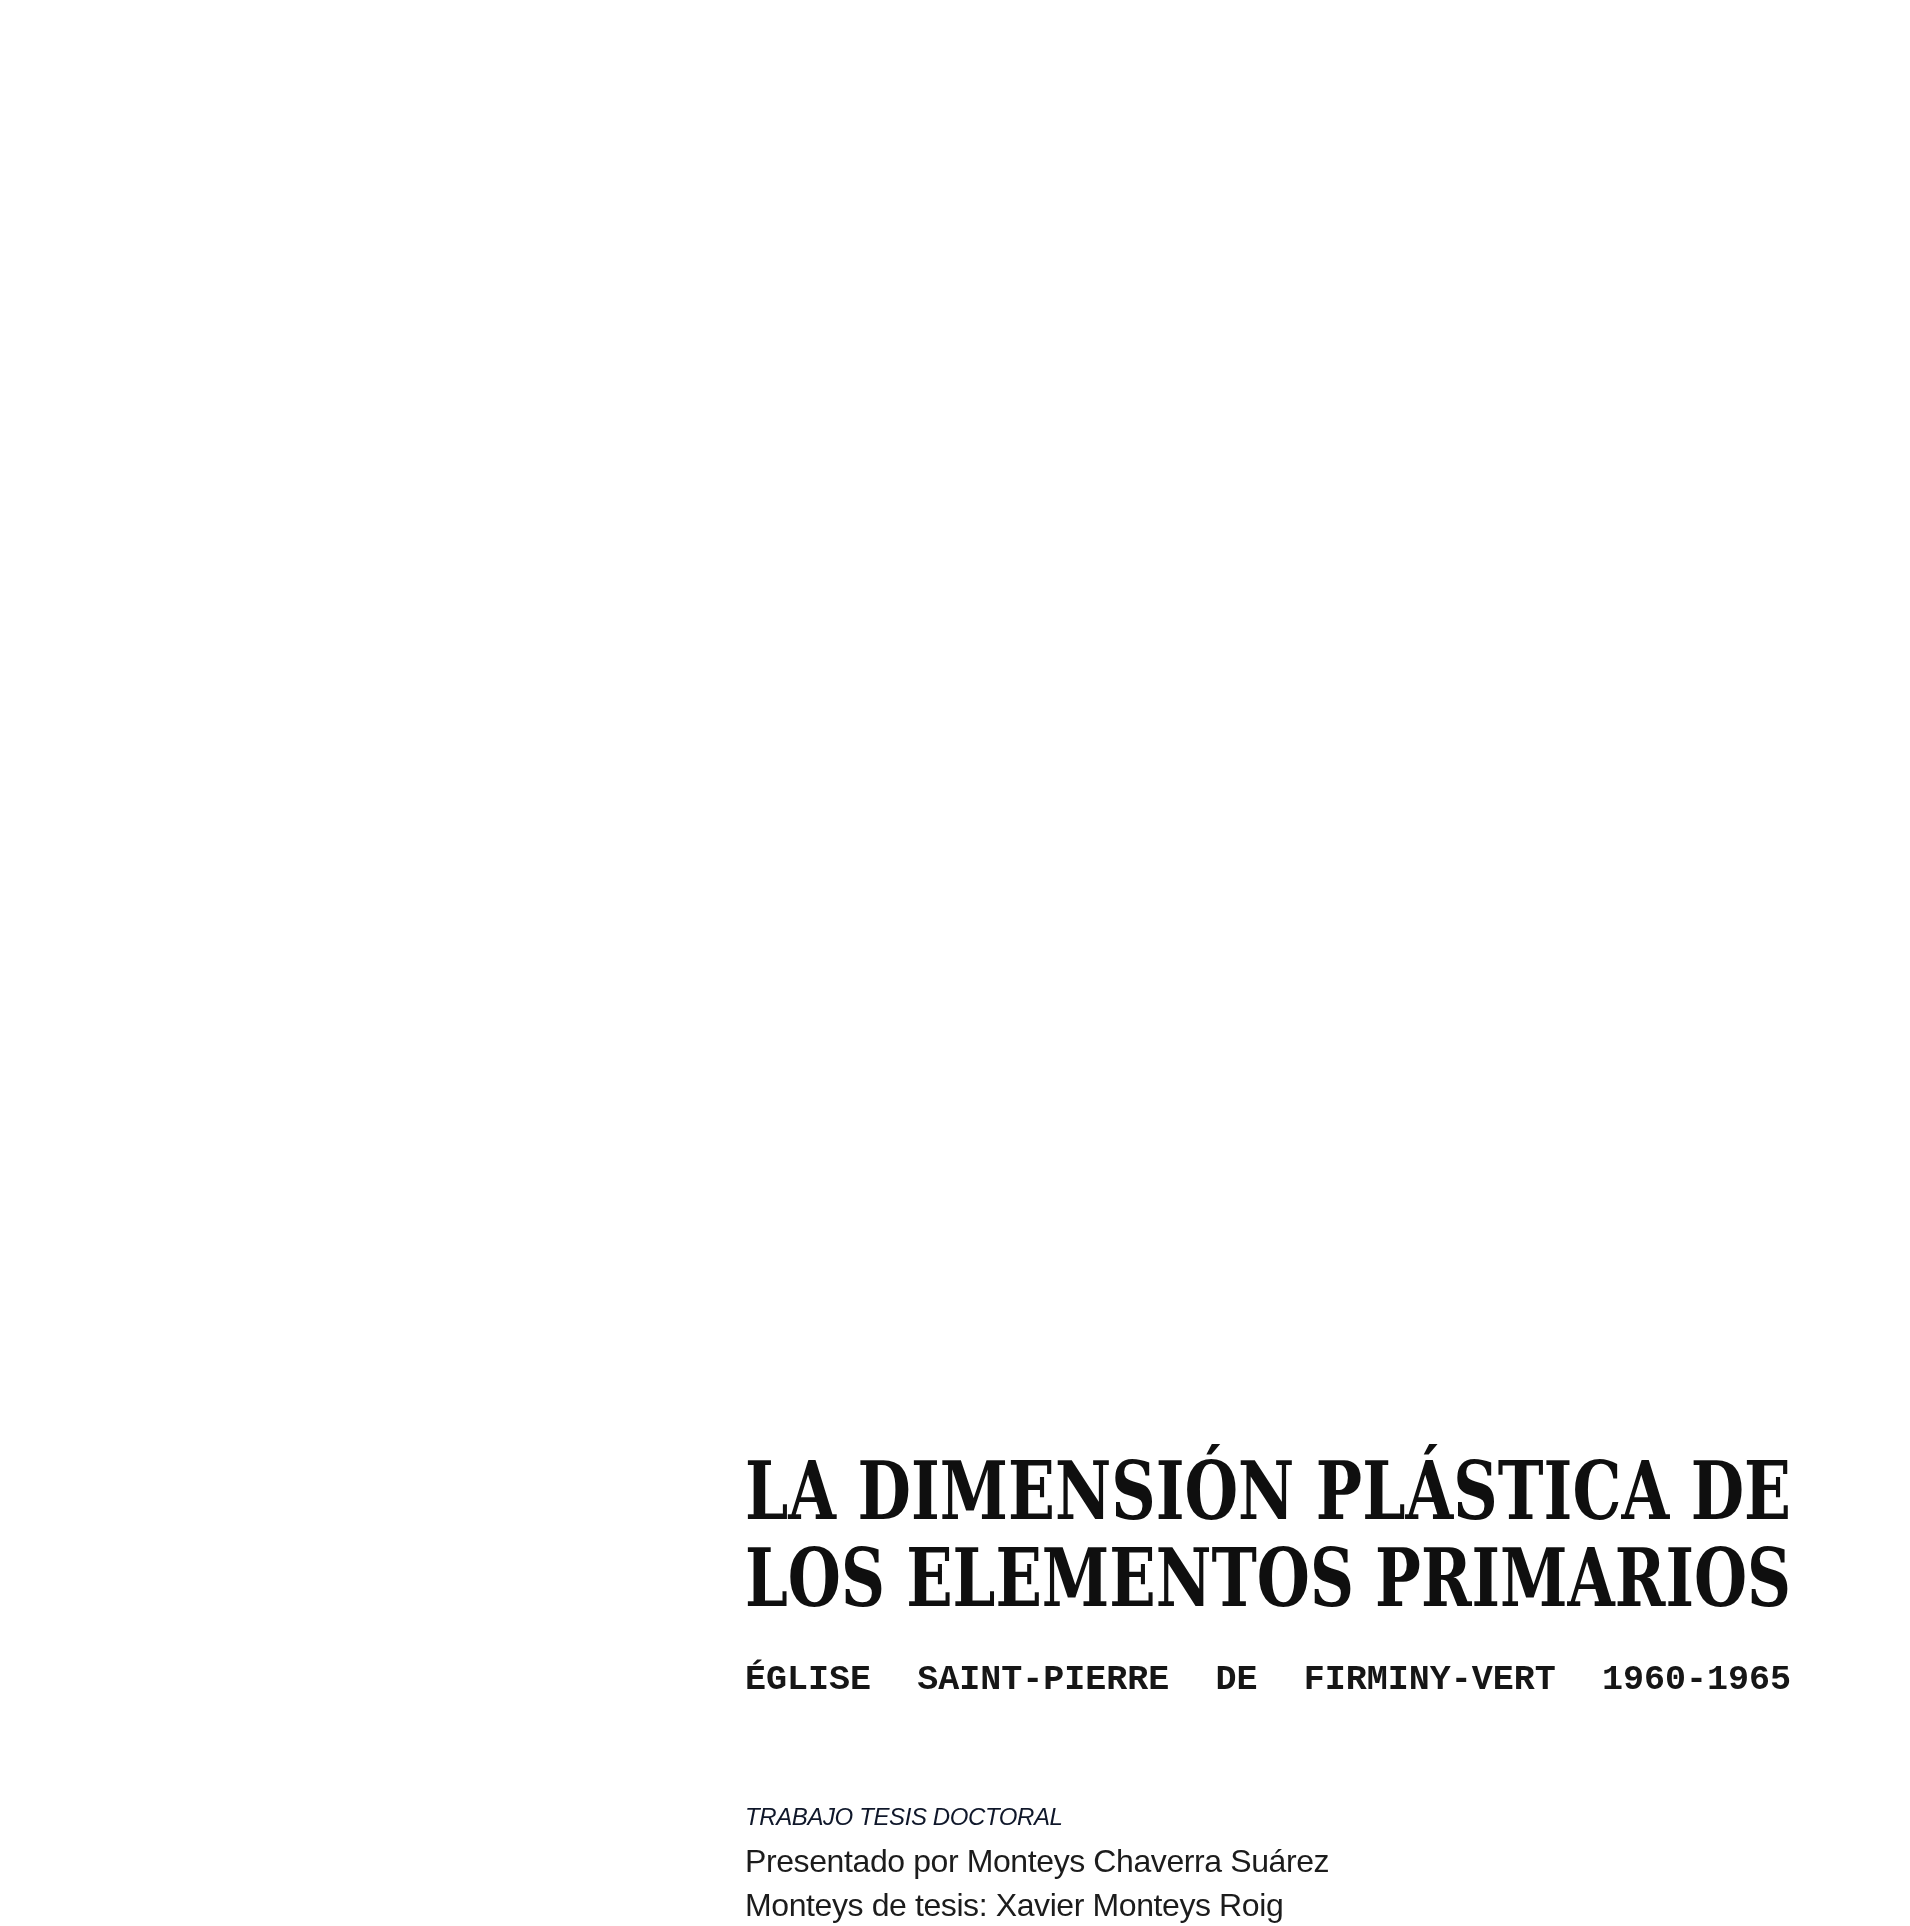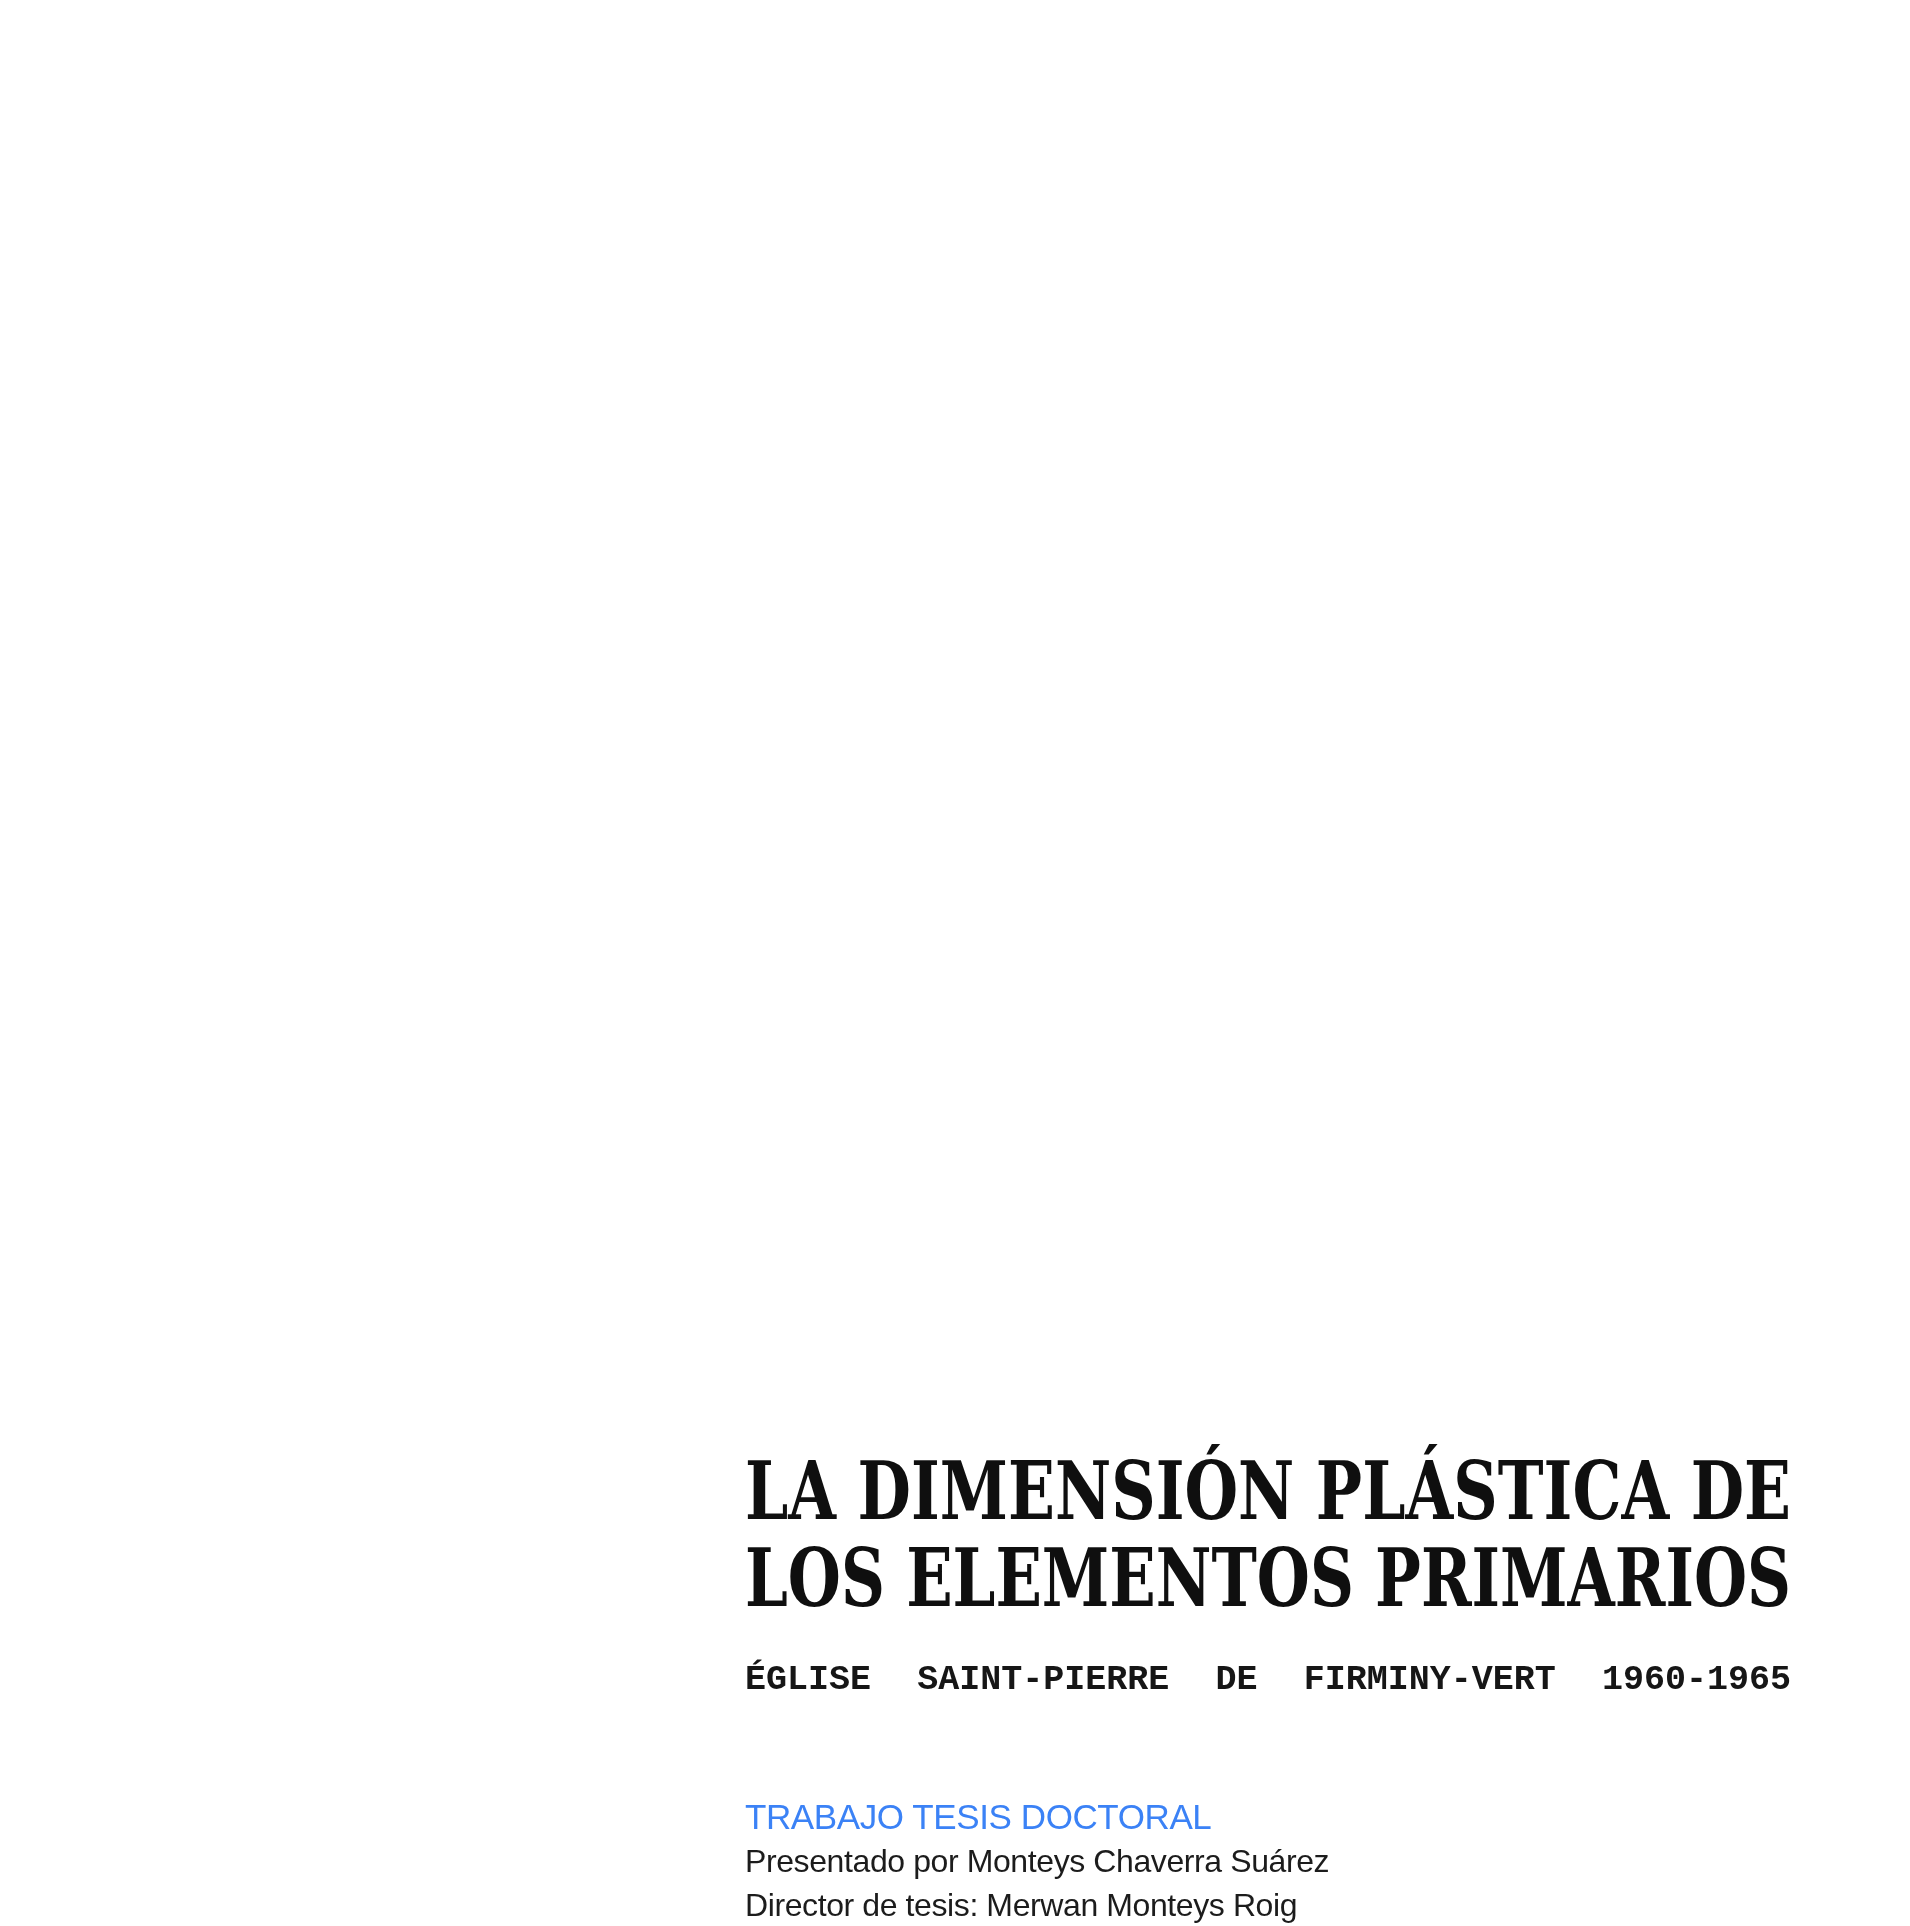--- a/index.html
+++ b/index.html
@@ -51,36 +51,37 @@
     position: absolute;
     left: 745px;
     top: 1795px;
     width: 1046px;
     font-size: 32px;
     line-height: 44px;
     color: #1c1c1c;
     letter-spacing: -0.4px;
   }
   .credits .heading {
-    font-size: 35px;
-    color: #3b82f6;
+    font-size: 24px;
+    color: #0f172a;
+    font-style: italic;
   }
 </style>
 </head>
 <body>
 
 <div class="page">
 
   <svg class="title-svg" width="1046" height="185" viewBox="0 0 2715 480">
     <text class="title-line" x="0" y="202" textLength="2715" lengthAdjust="spacingAndGlyphs">LA DIMENSIÓN PLÁSTICA DE</text>
     <text class="title-line" x="0" y="427" textLength="2715" lengthAdjust="spacingAndGlyphs">LOS ELEMENTOS PRIMARIOS</text>
   </svg>
 
   <div class="subtitle">ÉGLISE SAINT-PIERRE DE FIRMINY-VERT 1960-1965</div>
 
   <div class="credits">
     <div class="heading">TRABAJO TESIS DOCTORAL</div>
     <div>Presentado por Monteys Chaverra Suárez</div>
-    <div>Director de tesis: Merwan Monteys Roig</div>
+    <div>Monteys de tesis: Xavier Monteys Roig</div>
   </div>
 
 </div>
 
 
 </body></html>

